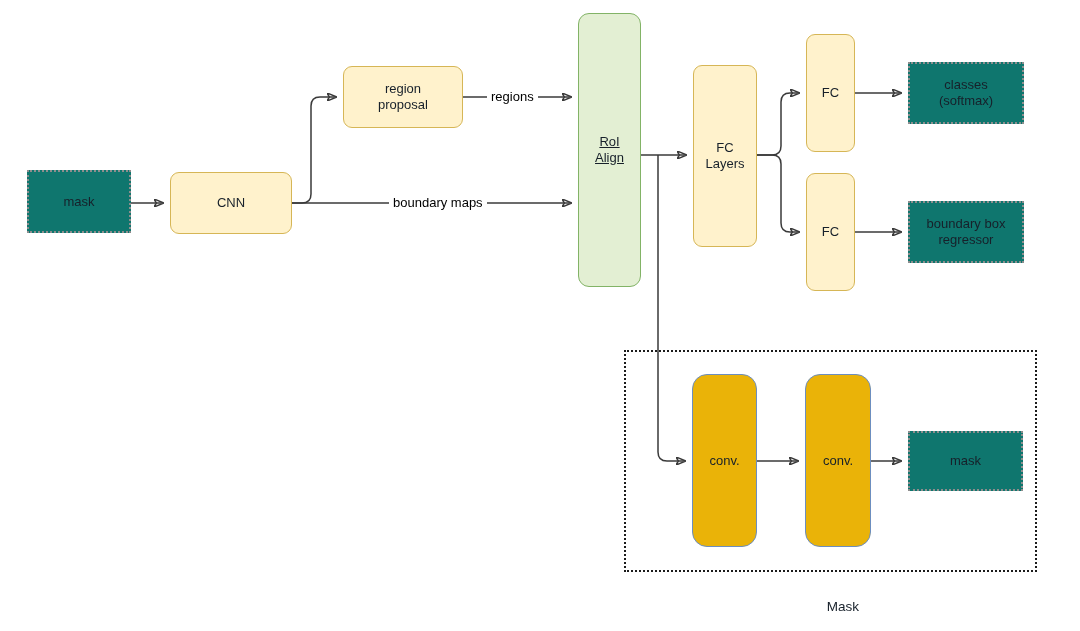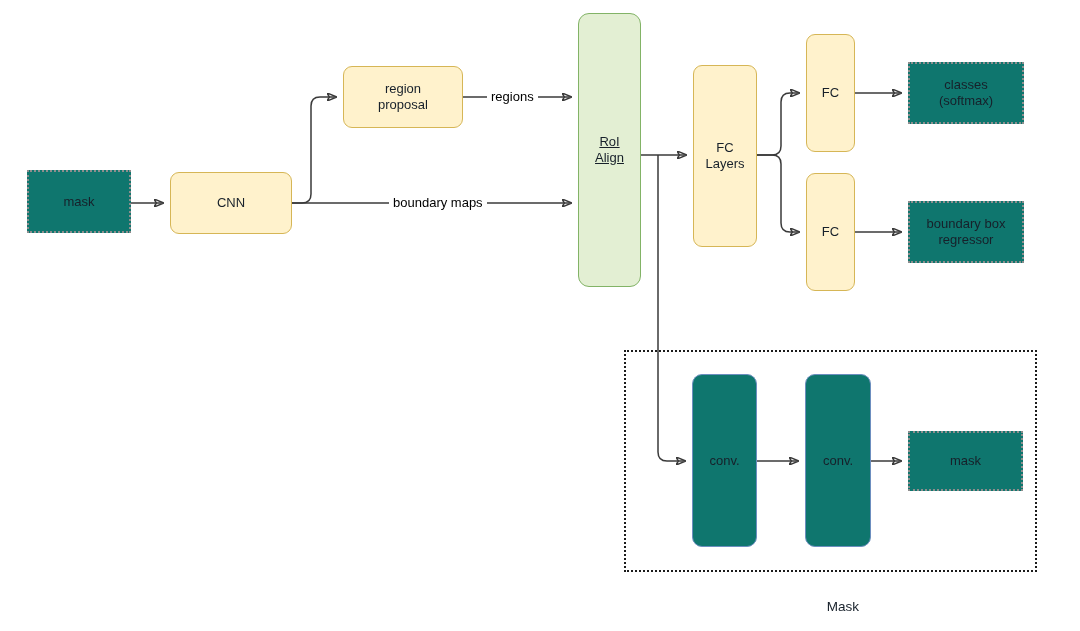--- a/index.html
+++ b/index.html
@@ -20,21 +20,21 @@
     line-height:1.22;
     font-size:13px;
     color:#17202a;
     z-index:3;
   }
   .node .lbl{white-space:pre-line;display:block;}
 
   
   .n-yellow{background:#fff2cc;border:1.6px solid #d6b656;border-radius:9px;}
   .n-green {background:#e3efd3;border:1.8px solid #82b366;border-radius:11px;text-decoration:underline;}
-  .n-blue  {background:#0f766e;border:1.6px solid #6c8ebf;border-radius:10px;}
+  .n-blue  {background:#eab308;border:1.6px solid #6c8ebf;border-radius:15px;}
   .n-dotted{background:#0f766e;border:2.2px dotted #8d8d8d;border-radius:0;}
 
   
   .group-box{
     position:absolute;
     border:2.6px dotted #1b1b1b;
     background:transparent;
     box-sizing:border-box;
     z-index:1;
   }

